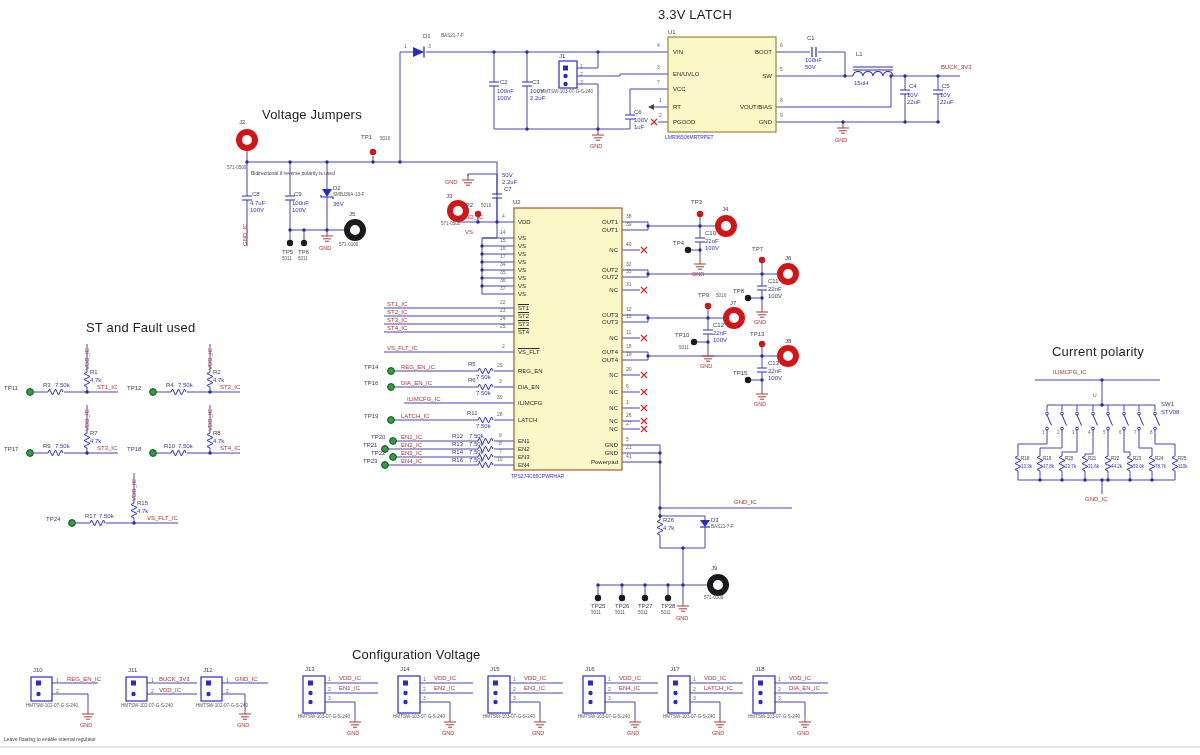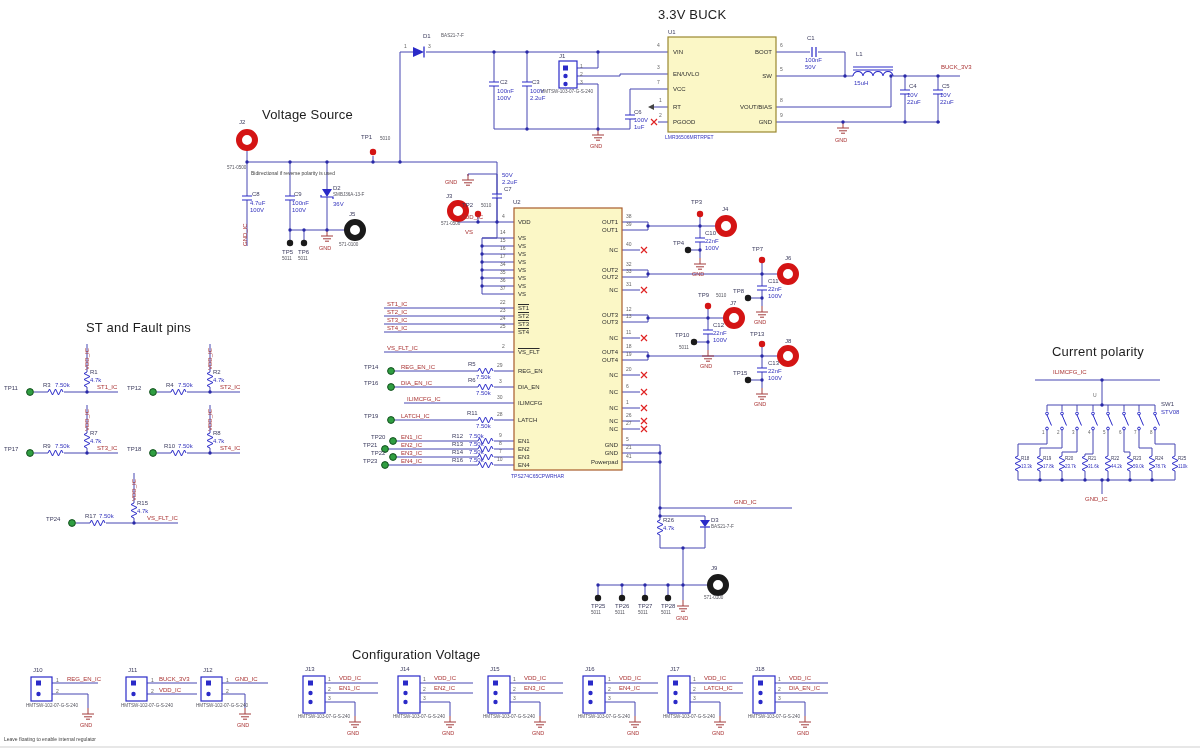--- a/index.html
+++ b/index.html
@@ -383,23 +383,23 @@
         </g>
     <g>
           <rect x="753" y="676" width="22" height="37"></rect>
           <rect x="758" y="680.5" width="5" height="5" fill="#2a2ac8" stroke="none"></rect>
           <circle cx="760.5" cy="693" r="2.2" fill="#2a2ac8" stroke="none"></circle>
           <circle cx="760.5" cy="702" r="2.2" fill="#2a2ac8" stroke="none"></circle>
         </g>
   </g>
 </svg>
 
-<span class="t title" style="left:658px;top:8px">3.3V BUCK</span>
-<span class="t title" style="left:262px;top:108px">Voltage Source</span>
-<span class="t title" style="left:86px;top:321px">ST and Fault pins</span>
+<span class="t title" style="left:658px;top:8px">3.3V LATCH</span>
+<span class="t title" style="left:262px;top:108px">Voltage Jumpers</span>
+<span class="t title" style="left:86px;top:321px">ST and Fault used</span>
 <span class="t title" style="left:1052px;top:345px">Current polarity</span>
 <span class="t title" style="left:352px;top:648px">Configuration Voltage</span>
 
 <span class="t ref" style="left:423px;top:33px">D1</span>
 <span class="t pt" style="left:441px;top:34px">BAS21-7-F</span>
 <span class="t num" style="left:404px;top:44px">1</span>
 <span class="t num" style="left:428px;top:44px">3</span>
 <span class="t ref" style="left:500px;top:79px">C2</span>
 <span class="t val" style="left:497px;top:88px">100nF</span>
 <span class="t val" style="left:497px;top:95px">100V</span>

